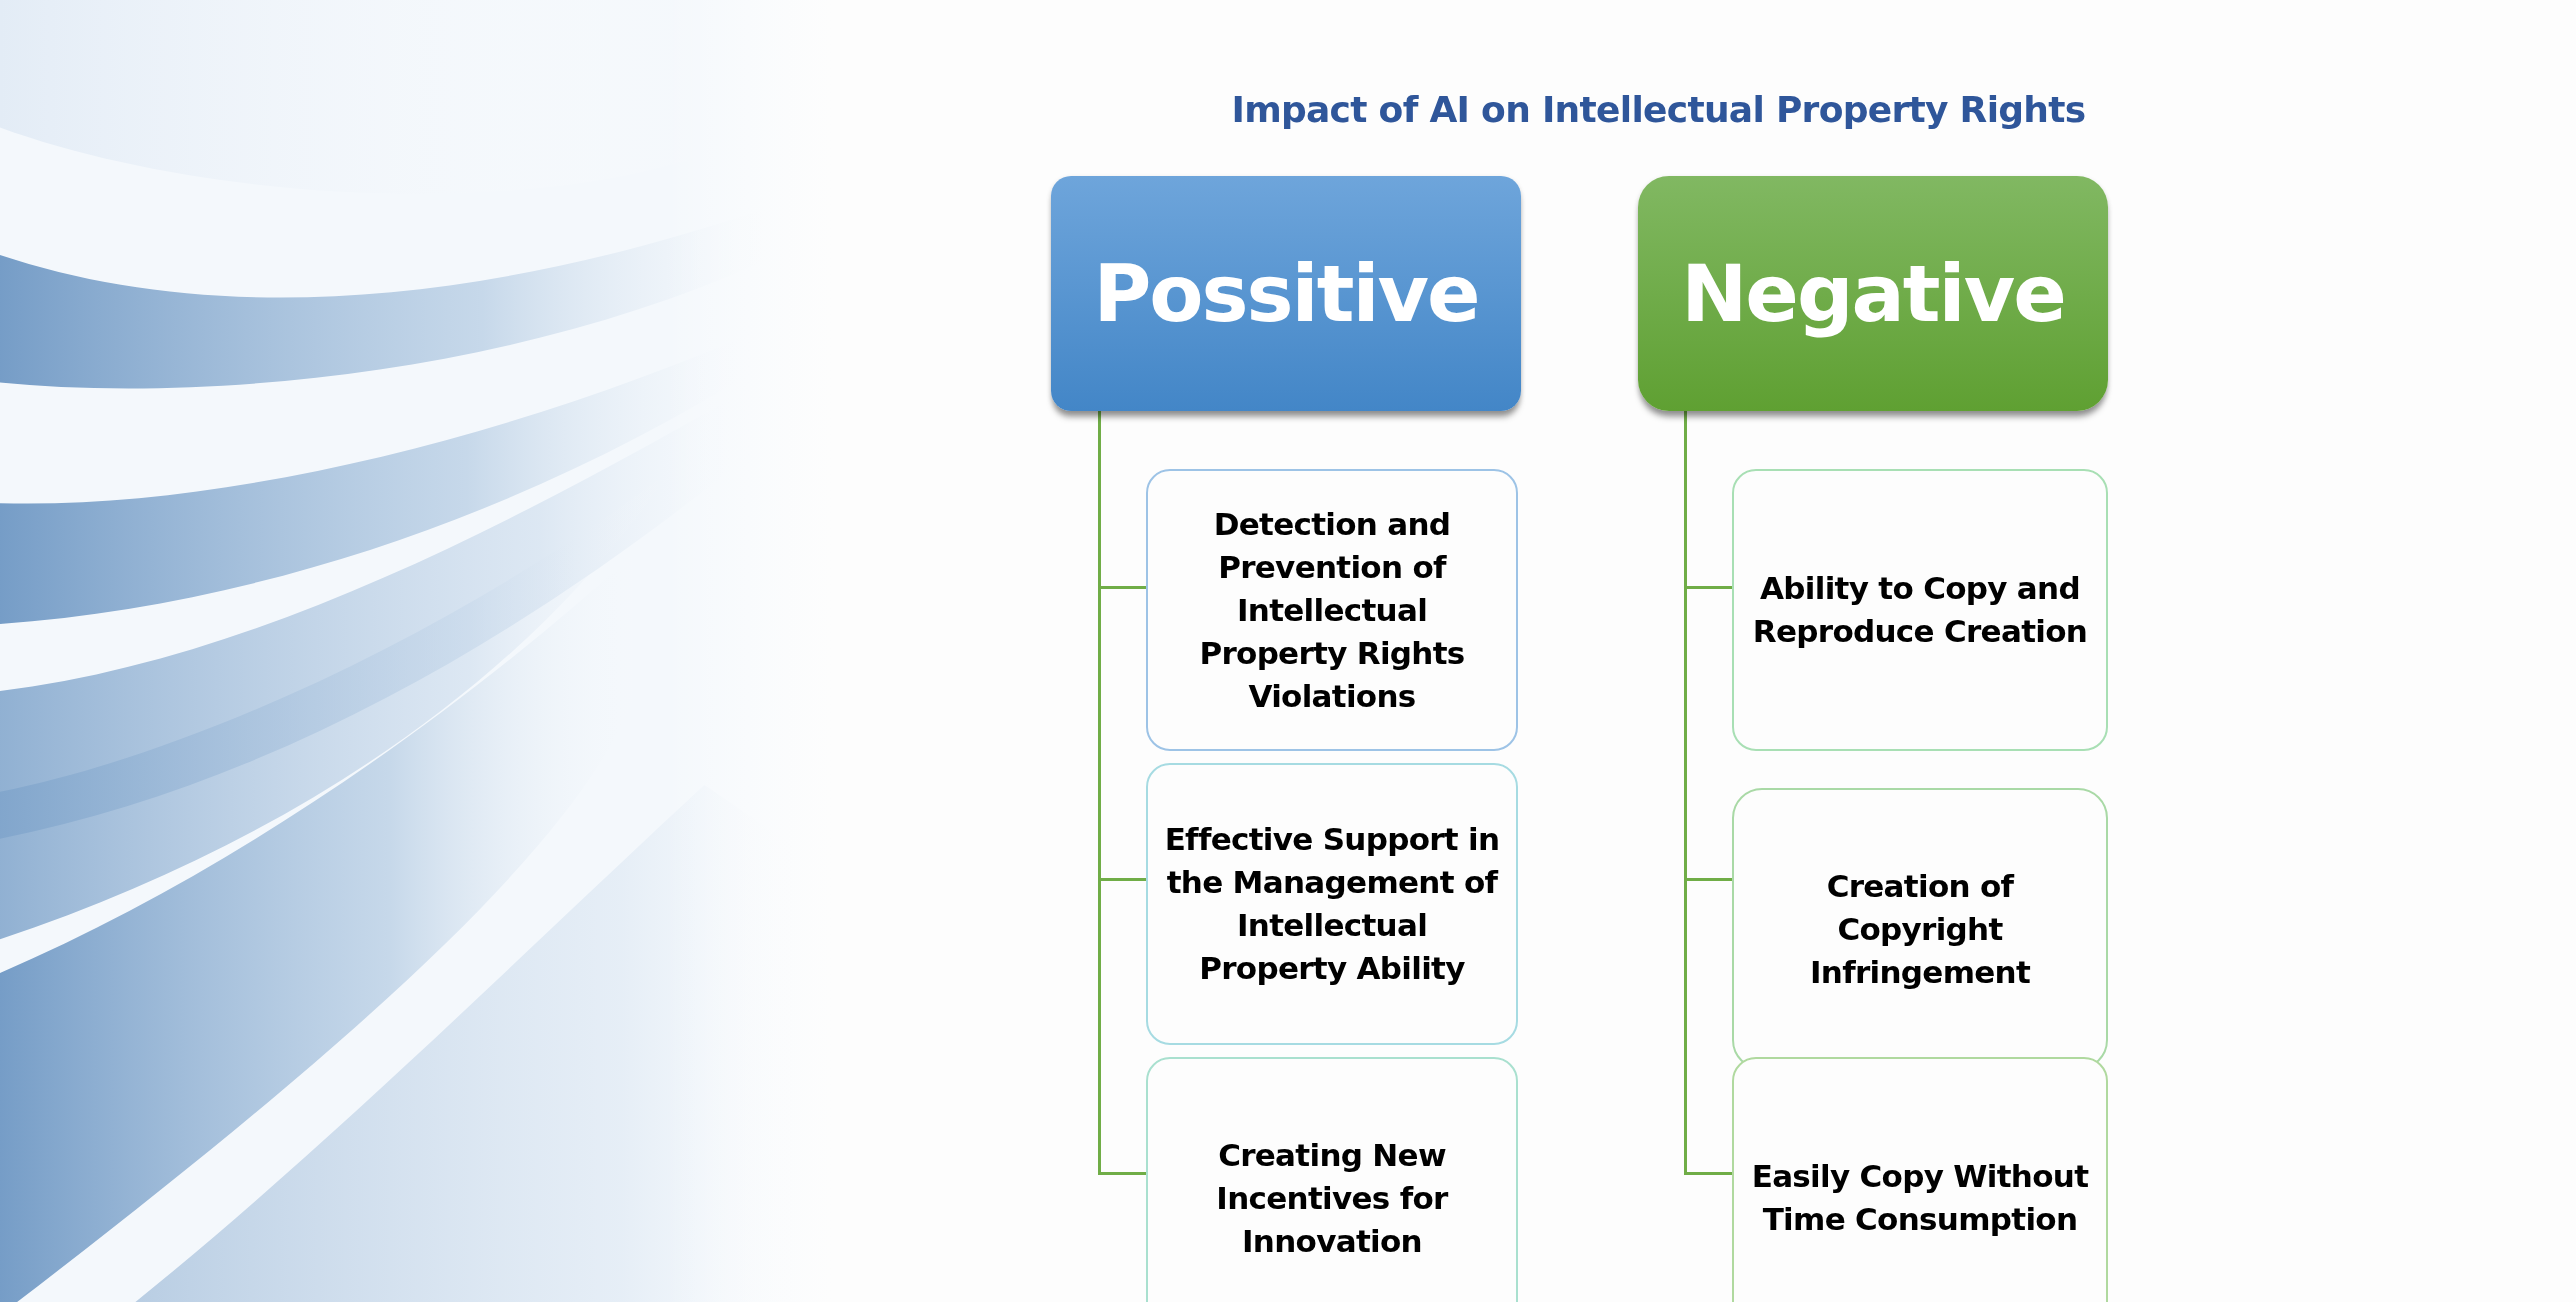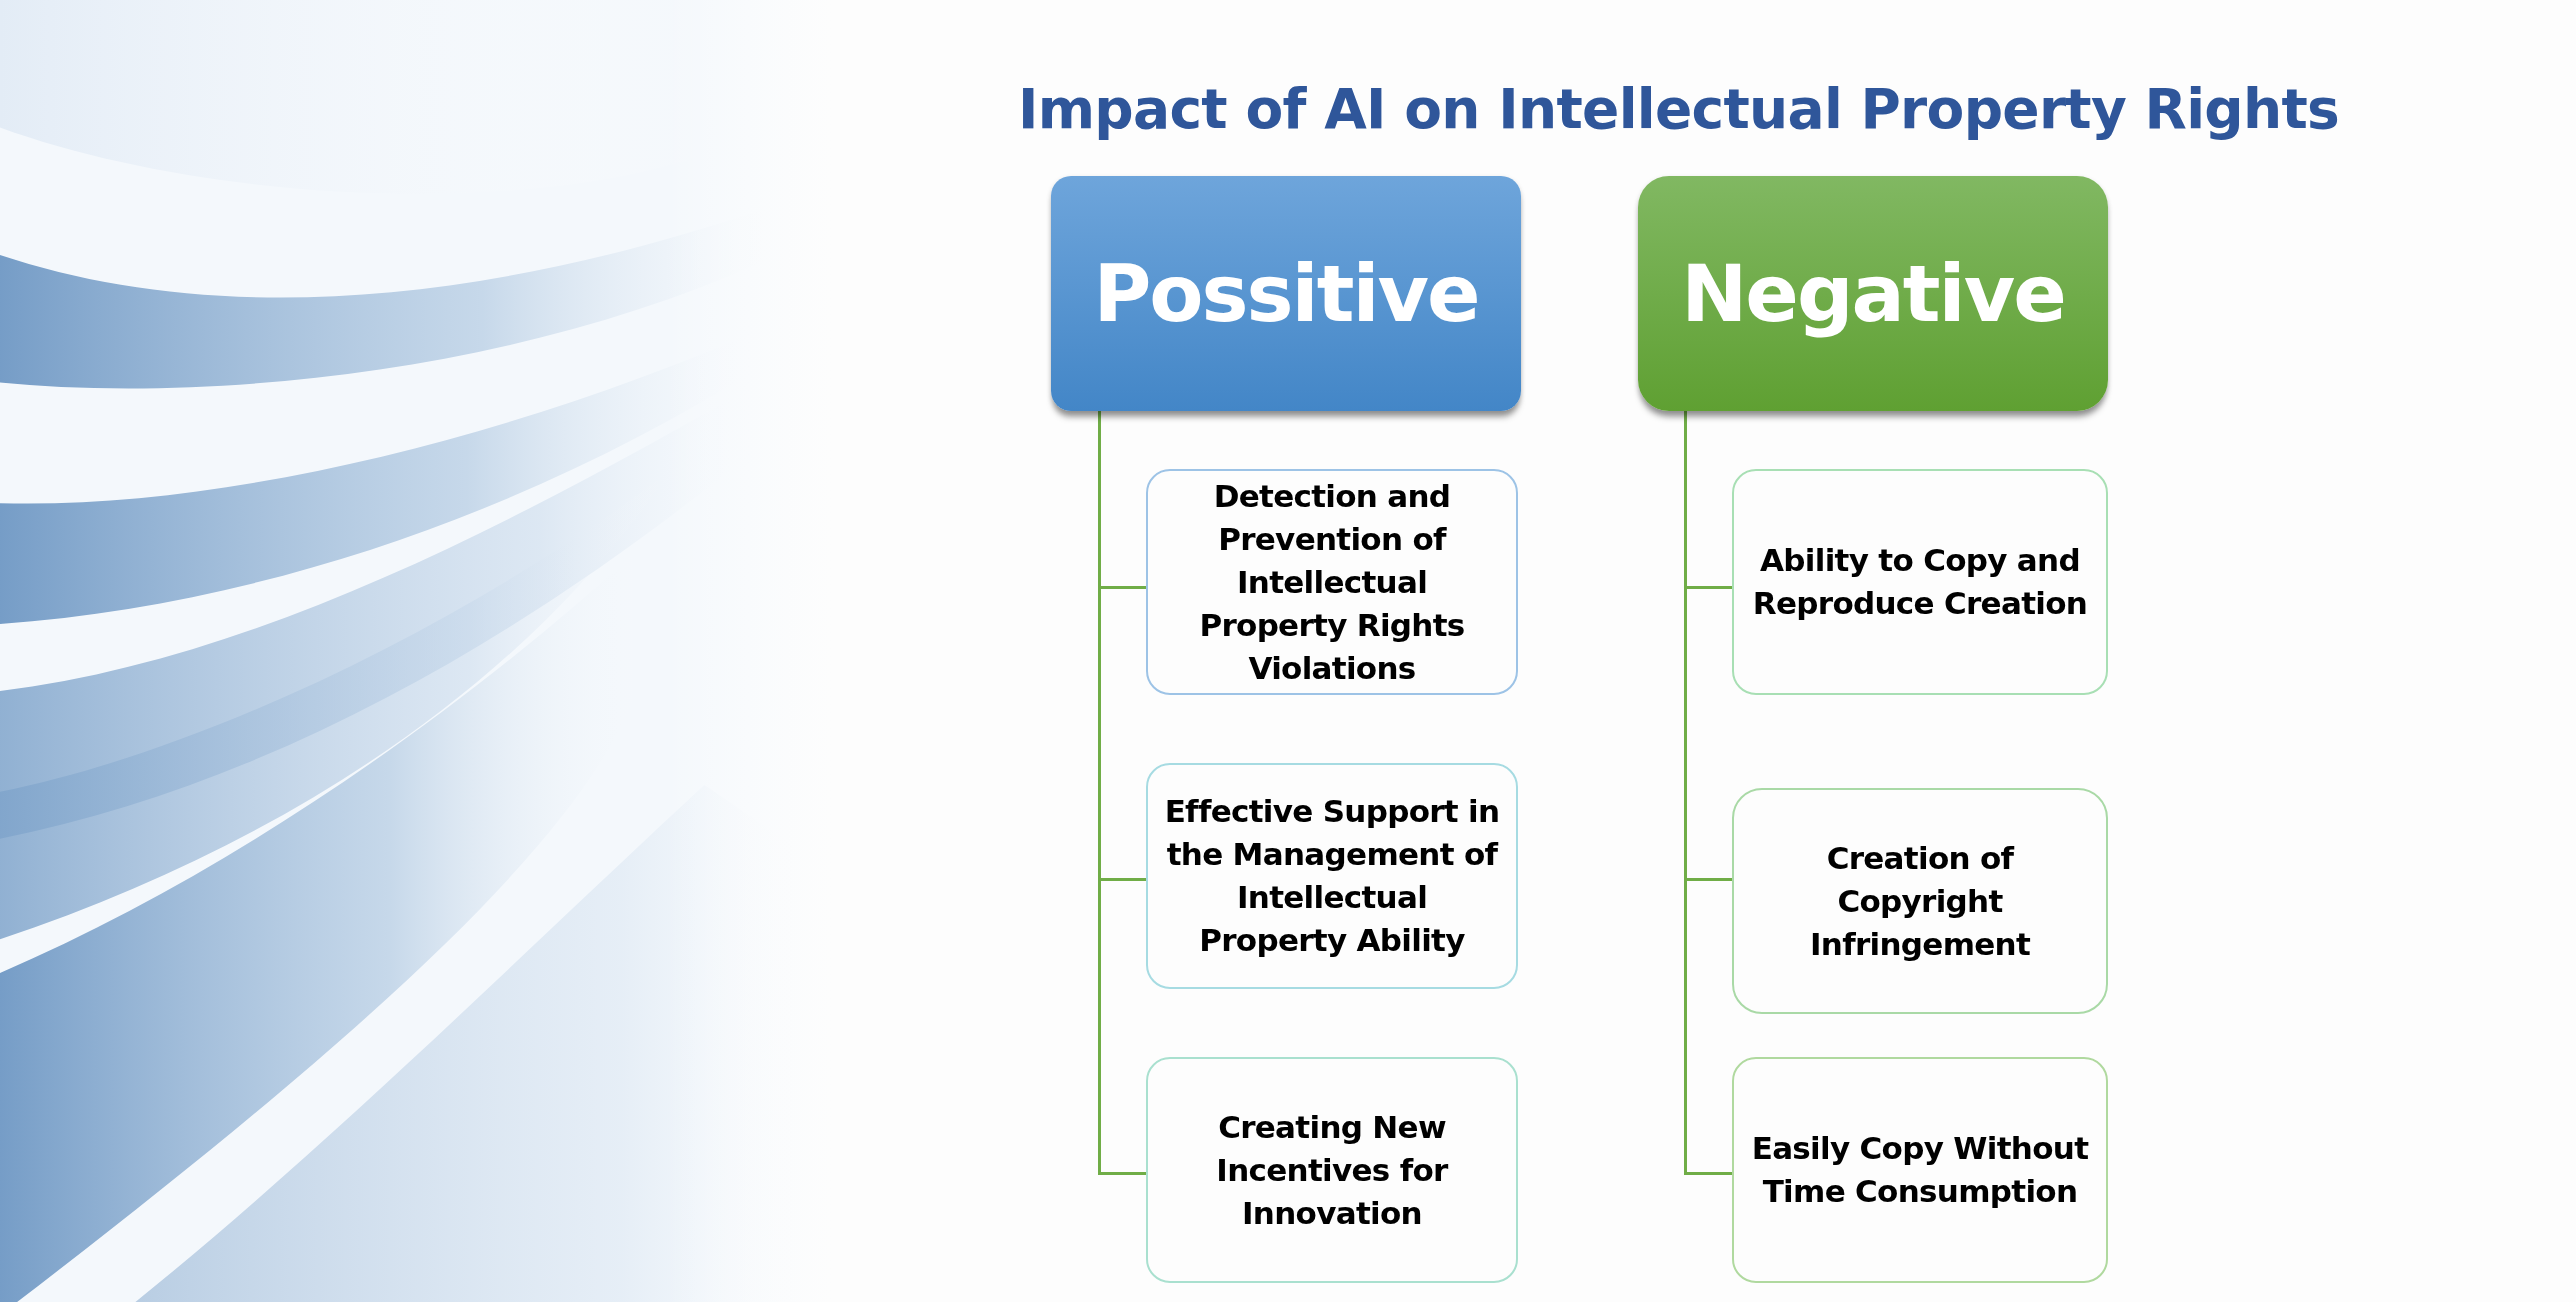--- a/index.html
+++ b/index.html
@@ -6,34 +6,34 @@
   body {
     width: 2576px; height: 1303px; overflow: hidden;
     background: #fdfdfd; position: relative;
     font-family: "Liberation Sans", "DejaVu Sans", sans-serif;
   }
   .bg-art { position: absolute; left: 0; top: 0; width: 832px; height: 1303px; overflow: hidden; }
   .bg-art svg { display: block; }
   .title {
     position: absolute; left: 1018px; top: 66px; width: 1281px;
     font-family: "DejaVu Sans", sans-serif; font-weight: bold;
-    font-size: 55px; line-height: 87px; letter-spacing: -0.7px;
+    font-size: 36px; line-height: 87px; letter-spacing: -0.7px;
     white-space: nowrap; text-align: center;
   }
   .header {
     position: absolute; top: 176px; height: 235px; width: 470px;
     border-radius: 20px;
     box-shadow: 0 8px 6.7px -2.7px rgba(0,0,0,0.35), 0 2.7px 5.4px rgba(0,0,0,0.15);
     display: flex; align-items: center; justify-content: center;
     color: #ffffff; font-family: "DejaVu Sans", sans-serif; font-weight: bold;
     font-size: 79px; letter-spacing: -2px;
   }
   .connector-v, .connector-h { position: absolute; }
   .child {
-    position: absolute; width: 372px; height: 226px;
+    position: absolute; width: 372px; height: 282px;
     border: 2px solid #9dc3e6; border-radius: 24px; background: #fdfdfd;
     display: flex; align-items: center; justify-content: center; text-align: center;
     box-sizing: border-box; padding: 4px 8px;
     font-family: "DejaVu Sans", sans-serif; font-weight: bold;
     font-size: 31px; line-height: 43px; color: #000; letter-spacing: -0.7px;
   }
 </style>
 </head>
 <body>
 

